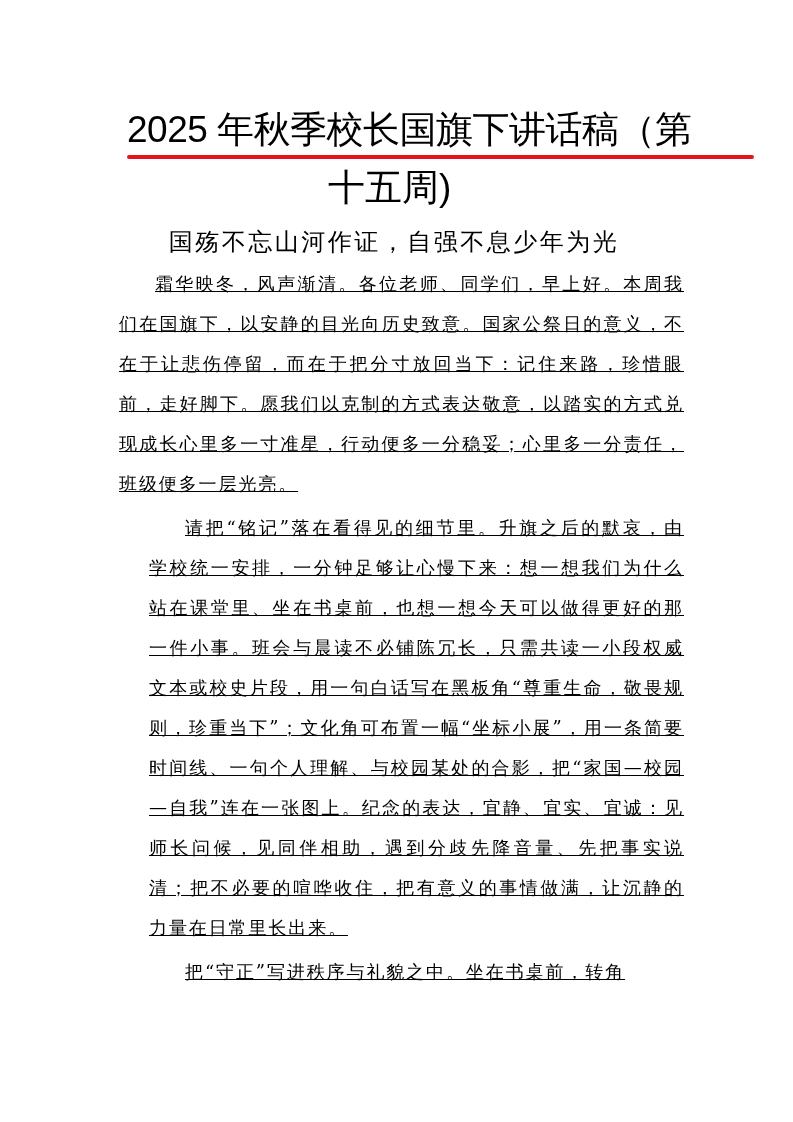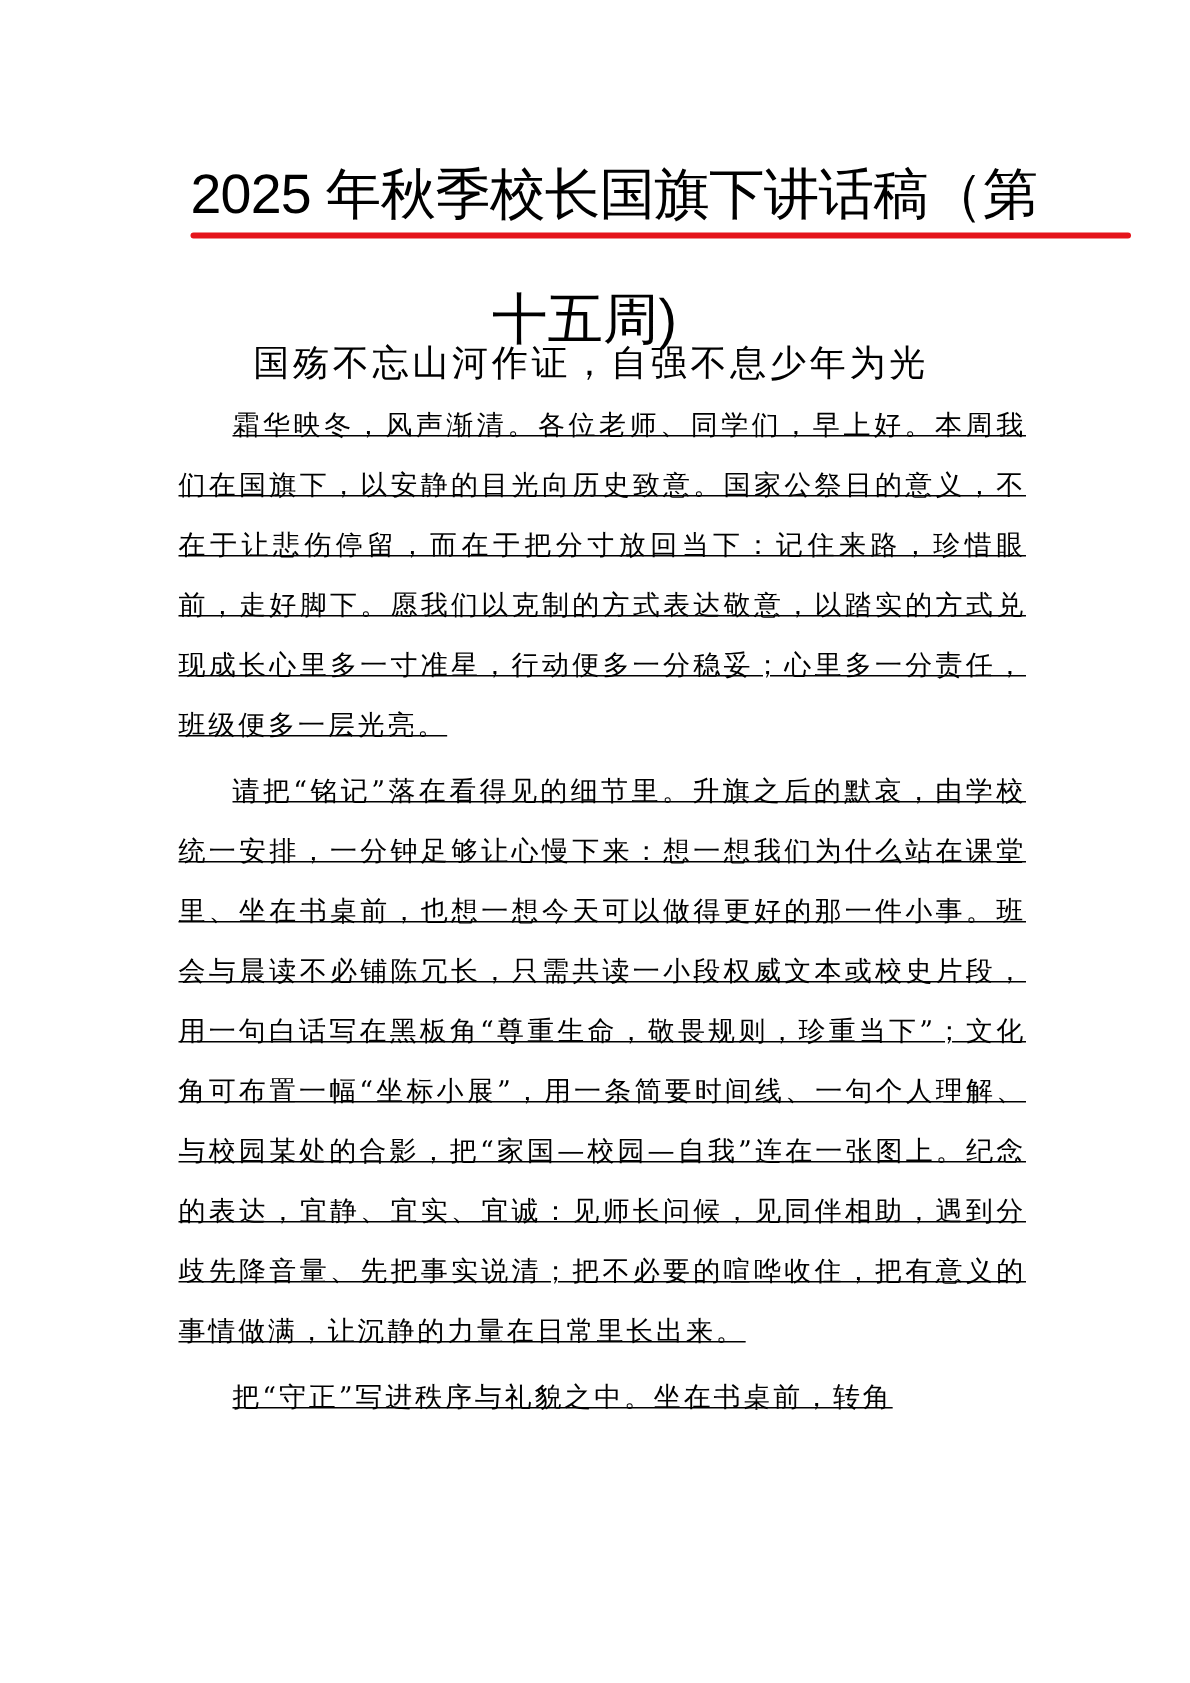--- a/index.html
+++ b/index.html
@@ -3,28 +3,28 @@
   <meta charset="utf-8">
   <style>
     html, body { margin: 0; padding: 0; background: #ffffff; }
     body { width: 793px; height: 1122px; position: relative; overflow: hidden;
            font-family: "DejaVu Sans", sans-serif; color: #000; }
     .page { position: absolute; left: 0; top: 0; width: 793px; height: 1122px; background: #fff; padding-left: 32px; }
     .title-line1 { position: absolute; left: 127px; top: 105px; font-size: 37px; line-height: 50px;
                    font-family: "Liberation Sans", "DejaVu Sans", sans-serif; letter-spacing: -0.5px; white-space: nowrap; }
     .rule { position: absolute; left: 127px; top: 155px; width: 627px; height: 4px; background: #e5141b; border-radius: 2px; }
     .title-line2 { position: absolute; left: 328px; top: 163px; font-size: 37px; line-height: 50px;
-                   font-family: "Liberation Sans", "DejaVu Sans", sans-serif; white-space: nowrap; margin-top: 25px; }
+                   font-family: "Liberation Sans", "DejaVu Sans", sans-serif; white-space: nowrap; }
     .subtitle { position: absolute; left: 0; width: 793px; top: 222px; text-align: center; font-size: 24px;
                 line-height: 40px; letter-spacing: 2.5px; font-family: "DejaVu Serif", serif; padding-left: 0; }
     .subtitle span { display: inline-block; margin-left: -5px; }
     .body { position: absolute; left: 119px; top: 264px; width: 565px; font-size: 18px; line-height: 40px;
             font-family: "DejaVu Serif", serif; letter-spacing: 1.9px; }
     .para { margin: 0; text-indent: 2em; text-align: justify; text-decoration: underline; }
-    .para + .para { margin-top: 0; }
+    .para + .para { margin-top: 0; margin-left: 30px; }
     .para.gap { margin-top: 4px; }
   </style>
 </head>
 <body>
 
 <div class="page">
   <div class="title-line1">2025 年秋季校长国旗下讲话稿（第</div>
   <div class="rule"></div>
   <div class="title-line2">十五周)</div>
   <div class="subtitle">

